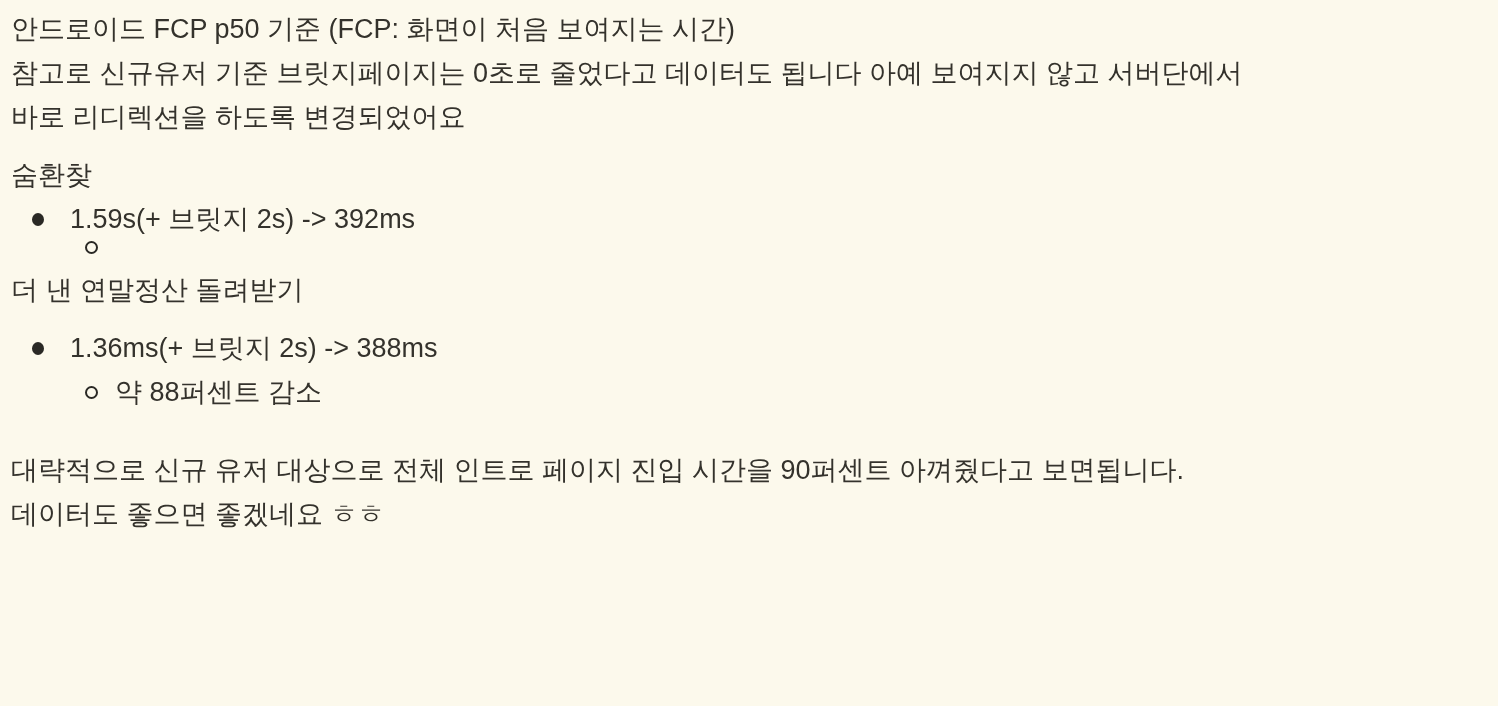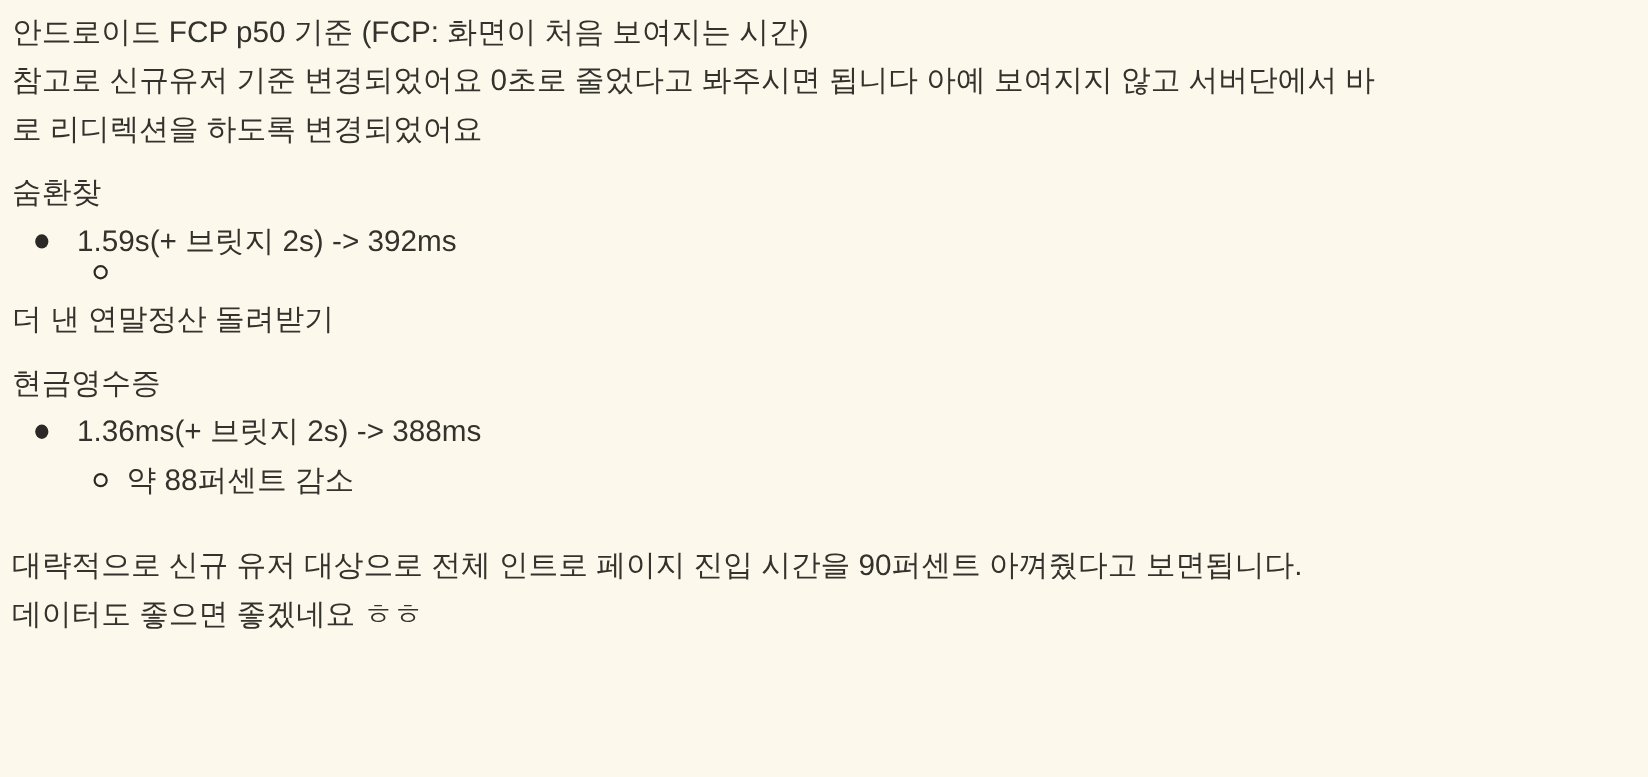--- a/index.html
+++ b/index.html
@@ -53,21 +53,21 @@
   }
   .li-text { white-space: nowrap; }
 </style>
 </head>
 <body>
 
 <div class="page">
 
   <div class="intro">
     <p class="para">안드로이드 FCP p50 기준 (FCP: 화면이 처음 보여지는 시간)</p>
-    <p class="para">참고로 신규유저 기준 변경되었어요 0초로 줄었다고 봐주시면 됩니다 아예 보여지지 않고 서버단에서 바로 리디렉션을 하도록 변경되었어요</p>
+    <p class="para">참고로 신규유저 기준 브릿지페이지는 0초로 줄었다고 데이터도 됩니다 아예 보여지지 않고 서버단에서 바로 리디렉션을 하도록 변경되었어요</p>
   </div>
 
   <div class="section block">
     <div class="para">숨환찾</div>
     <div class="li li1">
       <span class="marker">
           <span class="dot"></span>
         </span>
       <span class="li-text">1.59s(+ 브릿지 2s) -&gt; 392ms</span>
     </div>
@@ -76,21 +76,20 @@
           <span class="circle"></span>
         </span>
     </div>
   </div>
 
   <div class="section block">
     <div class="para">더 낸 연말정산 돌려받기</div>
   </div>
 
   <div class="section block">
-    <div class="para">현금영수증</div>
     <div class="li li1">
       <span class="marker">
           <span class="dot"></span>
         </span>
       <span class="li-text">1.36ms(+ 브릿지 2s) -&gt; 388ms</span>
     </div>
     <div class="li li2">
       <span class="marker">
           <span class="circle"></span>
         </span>

